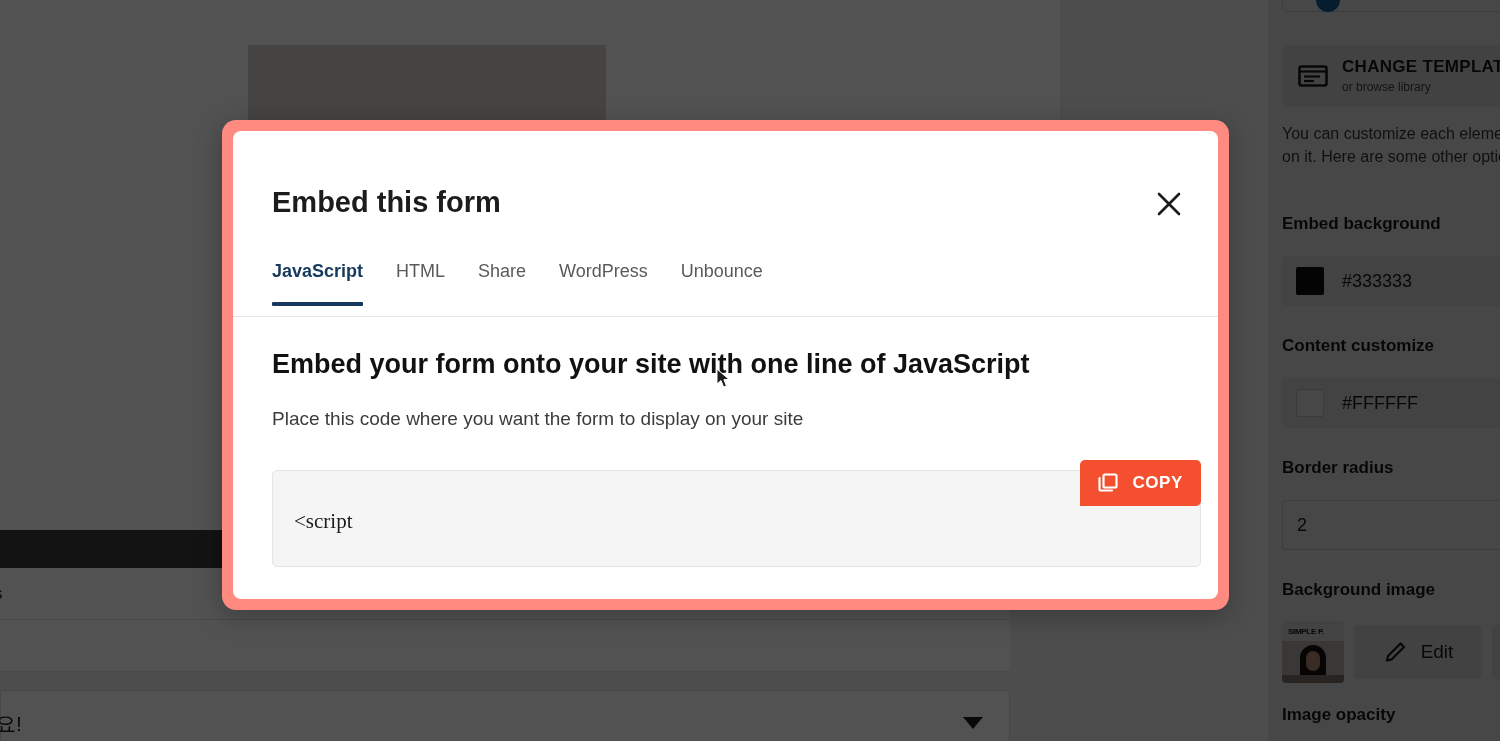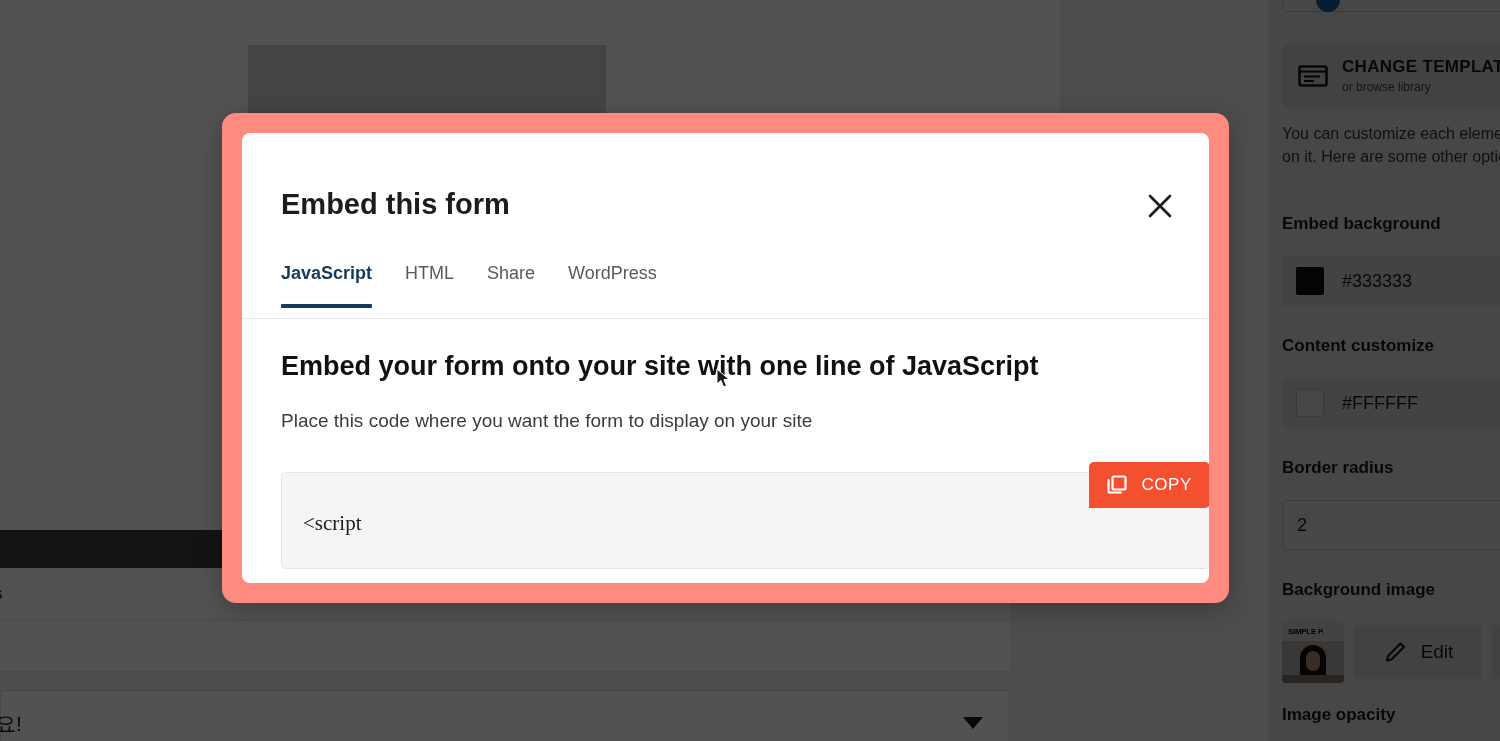--- a/index.html
+++ b/index.html
@@ -172,25 +172,25 @@
     position: absolute; left: 0; top: 0; width: 1268px; height: 741px;
     background: rgba(0,0,0,0.68); pointer-events: none;
   }
   .dim-sidebar {
     position: absolute; right: 0; top: 0; width: 232px; height: 741px;
     background: rgba(0,0,0,0.72); pointer-events: none;
   }
 
   
   .modal-outer {
-    position: absolute; left: 222px; top: 113px;
+    position: absolute; left: 222px; top: 120px;
     width: 1007px; height: 490px;
     background: #ff8a80;
     border-radius: 14px;
-    padding: 20px;
+    padding: 11px;
     box-shadow: 0 6px 26px rgba(0,0,0,0.25);
   }
   .modal {
     width: 100%; height: 100%;
     background: #ffffff; border-radius: 8px;
     position: relative; overflow: hidden;
   }
   .modal-title {
     position: absolute; left: 39px; top: 55px;
     font-size: 29px; font-weight: 700; color: #1c1c1c;
@@ -246,21 +246,21 @@
   }
   .copy-btn {
     position: absolute; right: -1px; top: -11px;
     height: 46px; min-width: 100px;
     background: #f4502f; border: none; border-radius: 5px 5px 5px 0;
     display: flex; align-items: center; gap: 12px;
     padding: 0 18px 0 16px;
     cursor: pointer;
   }
   .copy-label {
-    font-size: 17px; font-weight: 400; color: #ffffff; letter-spacing: .6px;
+    font-size: 17px; font-weight: 700; color: #ffffff; letter-spacing: .6px;
     font-family: "Liberation Sans", sans-serif;
   }
   .copy-icon { width: 24px; height: 24px; flex: none; }
 
   
   .cursor { position: absolute; left: 716px; top: 368px; pointer-events: none; }
 </style>
 </head>
 <body>
 
@@ -358,20 +358,21 @@
           <line x1="3" y1="3" x2="23" y2="23" stroke="#1c1c1c" stroke-width="2.6" stroke-linecap="round"></line>
           <line x1="23" y1="3" x2="3" y2="23" stroke="#1c1c1c" stroke-width="2.6" stroke-linecap="round"></line>
         </svg>
       </button>
 
       <div class="tabs">
         <button class="tab active">JavaScript</button>
         <button class="tab">HTML</button>
         <button class="tab">Share</button>
         <button class="tab">WordPress</button>
+        <button class="tab">Unbounce</button>
       </div>
 
       <div class="panel">
         <div class="panel-heading">Embed your form onto your site with one line of JavaScript</div>
         <div class="panel-sub">Place this code where you want the form to display on your site</div>
         <div class="codebox">
           <div class="codebox-text">&lt;script</div>
           <button class="copy-btn">
             <span class="copy-icon">
               <svg width="24" height="24" viewBox="0 0 24 24">

